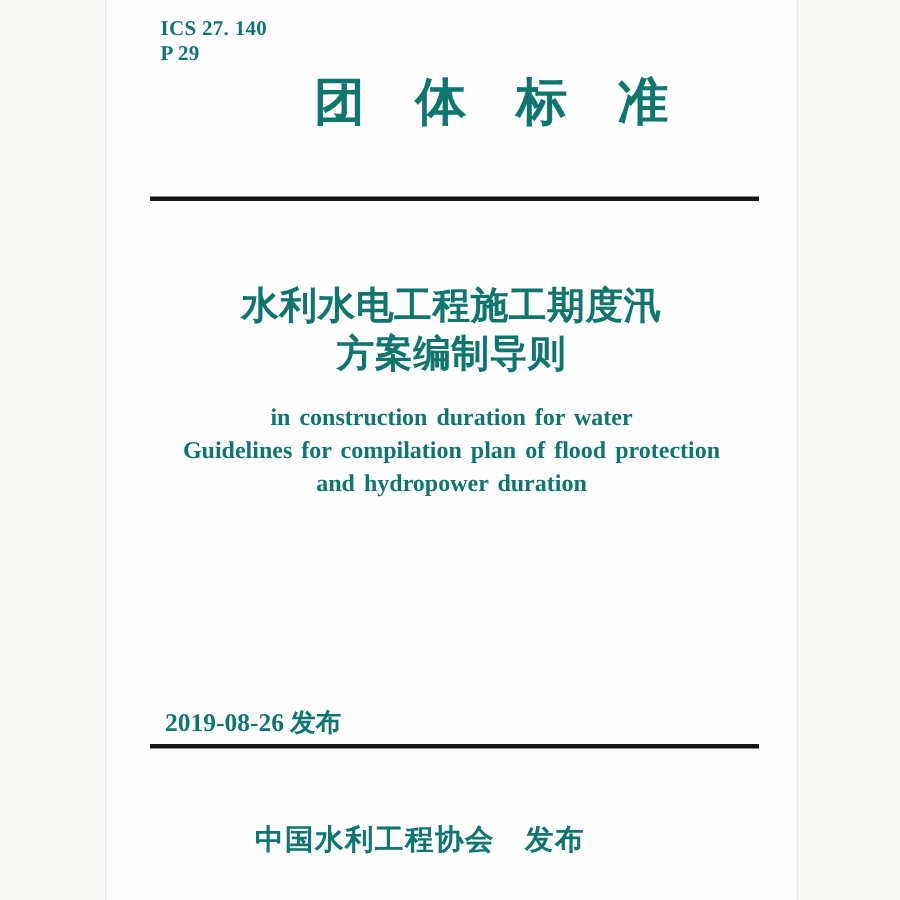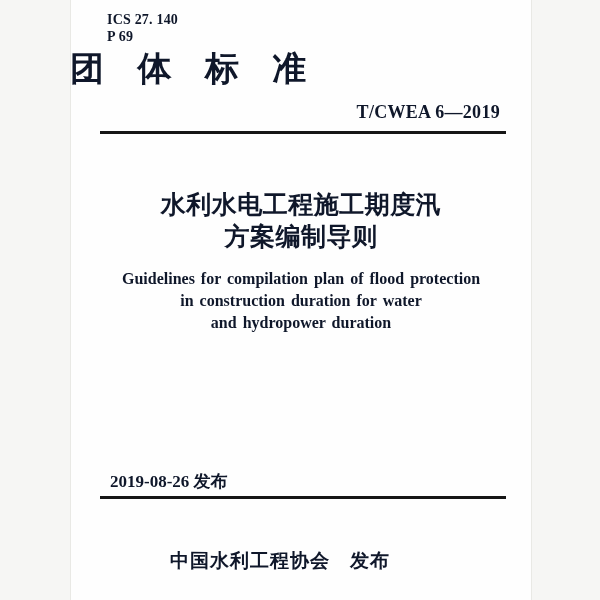--- a/index.html
+++ b/index.html
@@ -7,21 +7,21 @@
     padding: 0;
     background: #ffffff;
     font-family: "Liberation Serif", serif;
   }
   .stage {
     position: relative;
     width: 600px;
     height: 600px;
     background: #f6f6f4;
     overflow: hidden;
-    color: #0f172a;
+    color: #0f766e;
     text-decoration: underline;
   }
   .cover {
     position: absolute;
     left: 70px;
     top: 0;
     width: 462px;
     height: 600px;
     background: #fefefe;
     border-left: 1px solid #e9e9e5;
@@ -35,20 +35,21 @@
     font-family: "Liberation Serif", serif;
     font-weight: bold;
     font-size: 14px;
     line-height: 16.5px;
     letter-spacing: 0.2px;
   }
   .std-type {
     left: 70px;
     width: 516px;
     top: 49px;
+    text-align: center;
     font-family: "Liberation Sans", sans-serif;
     font-weight: 700;
     font-size: 34px;
     line-height: 38px;
     word-spacing: 22px;
     letter-spacing: 1px;
   }
   .std-num {
     top: 102px;
     right: 100px;
@@ -111,37 +112,36 @@
   }
 </style>
 </head>
 <body>
 
 <div class="stage">
   <div class="cover"></div>
 
   <div class="abs ics-block">
     <div>ICS 27. 140</div>
-    <div>P 69</div>
+    <div>P 29</div>
   </div>
 
   <div class="abs std-type">团 体 标 准</div>
 
-  <div class="abs std-num">T/CWEA 6—2019</div>
 
   <div class="abs rule rule-top"></div>
 
   <div class="abs cn-title">
     <div>水利水电工程施工期度汛</div>
     <div>方案编制导则</div>
   </div>
 
   <div class="abs en-title">
+    <div>in construction duration for water</div>
     <div>Guidelines for compilation plan of flood protection</div>
-    <div>in construction duration for water</div>
     <div>and hydropower duration</div>
   </div>
 
   <div class="abs dates-row">
     <span>2019-08-26 发布</span>
   </div>
 
   <div class="abs rule rule-bottom"></div>
 
   <div class="abs publisher">中国水利工程协会　发布</div>

